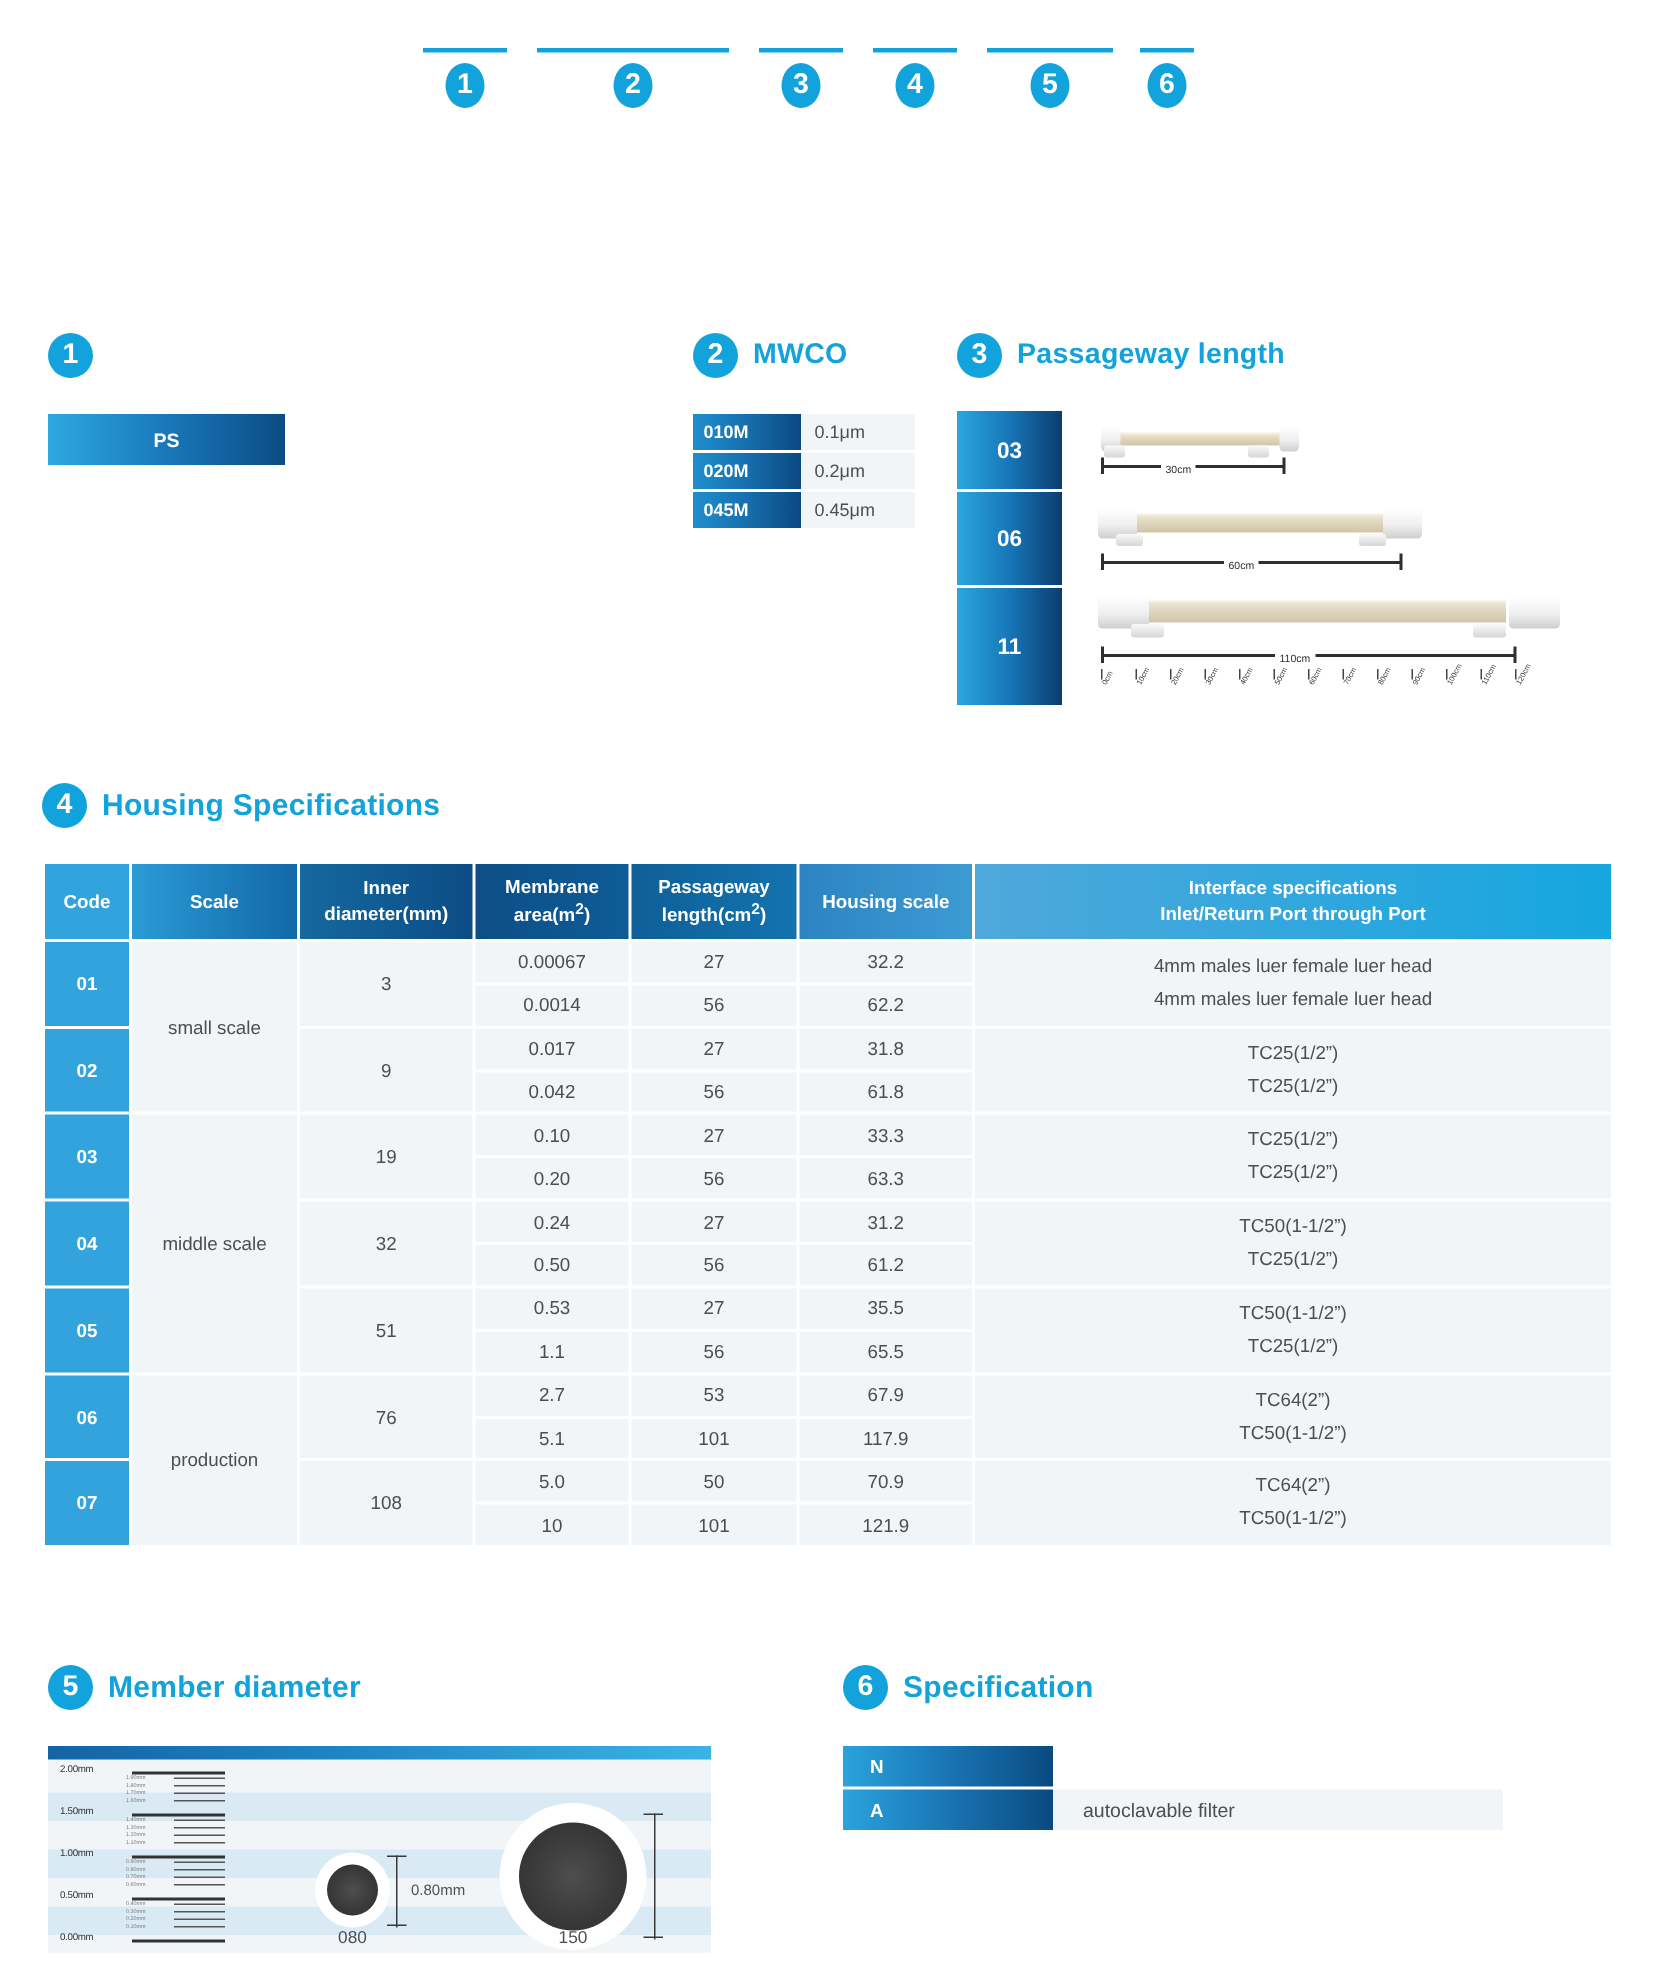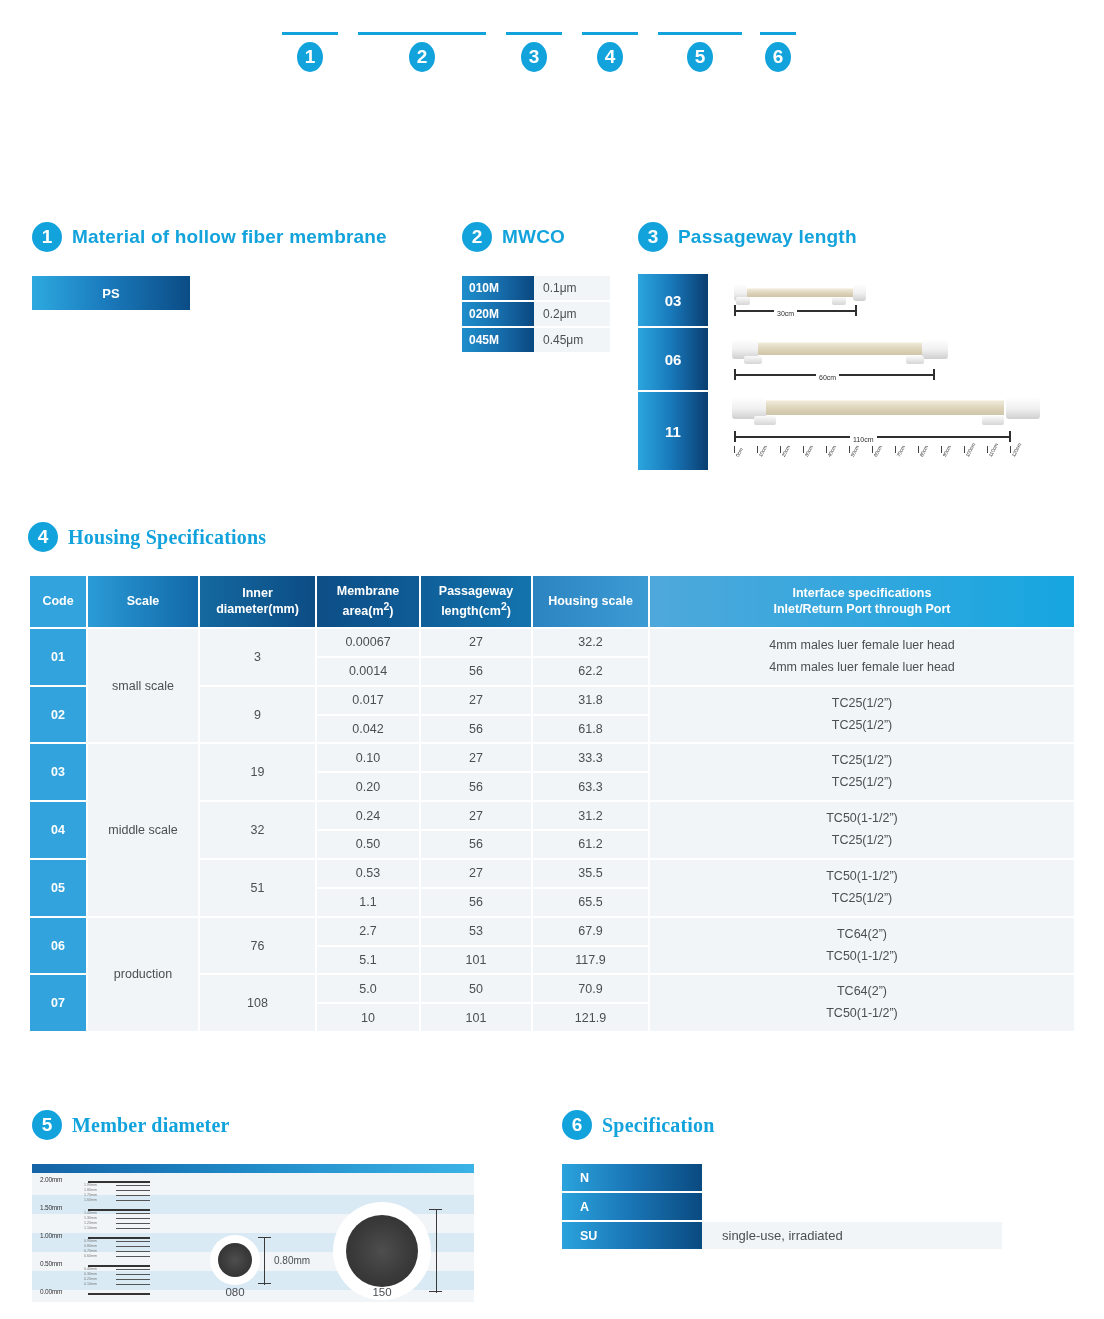--- a/index.html
+++ b/index.html
@@ -54,21 +54,21 @@
     font-size: 19px; font-weight: bold;
     display: flex; align-items: center; justify-content: center;
     flex: 0 0 auto;
   }
   .sec-title {
     color: #13A3DC;
     font-size: 19px;
     font-weight: bold;
     letter-spacing: .2px;
   }
-  .sec-title.lg { font-size: 20px; font-family: Liberation Serif, serif; }
+  .sec-title.lg { font-size: 20px; }
 
   
   .row1 { position: absolute; left: 0; top: 222px; width: 1104px; height: 280px; }
   .s1 { position: absolute; left: 32px; top: 0; width: 400px; }
   .s2 { position: absolute; left: 462px; top: 0; width: 160px; }
   .s3 { position: absolute; left: 638px; top: 0; width: 430px; }
 
   .s1 .kv { margin-top: 24px; display: flex; width: 392px; height: 34px; }
   .s1 .kv-k {
     width: 158px;
@@ -251,21 +251,20 @@
         <div class="num">6</div>
       </div>
     </div>
 </div>
 
 <div class="row1">
 
   <div class="s1">
     <div class="sec-head">
       <div class="sec-badge">1</div>
-      <div class="sec-title">Material of hollow fiber membrane</div>
     </div>
     <div class="kv">
       <div class="kv-k">PS</div>
     </div>
   </div>
 
   <div class="s2">
     <div class="sec-head">
       <div class="sec-badge">2</div>
       <div class="sec-title">MWCO</div>
@@ -615,19 +614,16 @@
   <div class="sec-head">
     <div class="sec-badge">6</div>
     <div class="sec-title lg">Specification</div>
   </div>
   <div class="spec-tbl" id="spec-tbl">
       <div class="spec-row">
         <div class="spec-k">N</div>
       </div>
       <div class="spec-row">
         <div class="spec-k">A</div>
-      </div>
-      <div class="spec-row">
-        <div class="spec-k">SU</div>
-        <div class="spec-v">single-use, irradiated</div>
+        <div class="spec-v">autoclavable filter</div>
       </div>
     </div>
 </div>
 
 </body></html>

